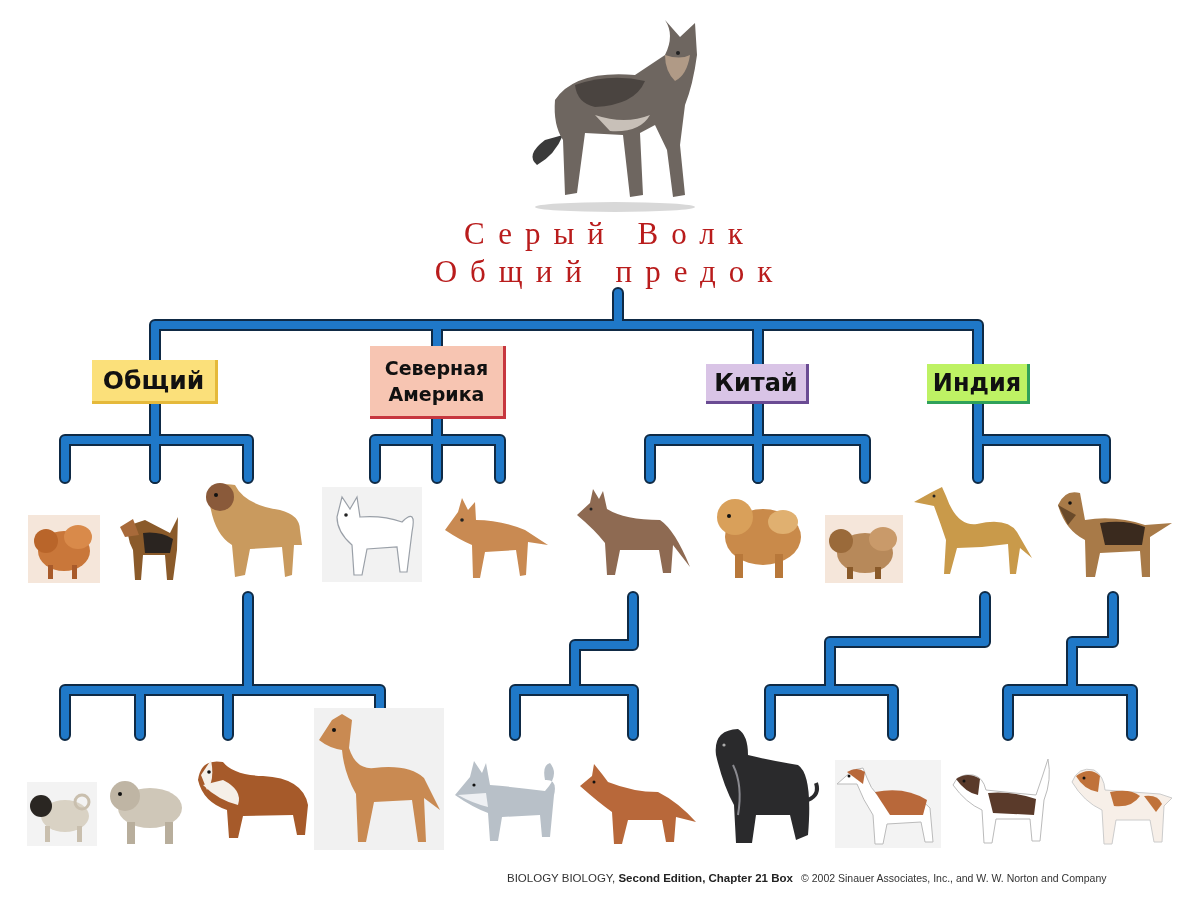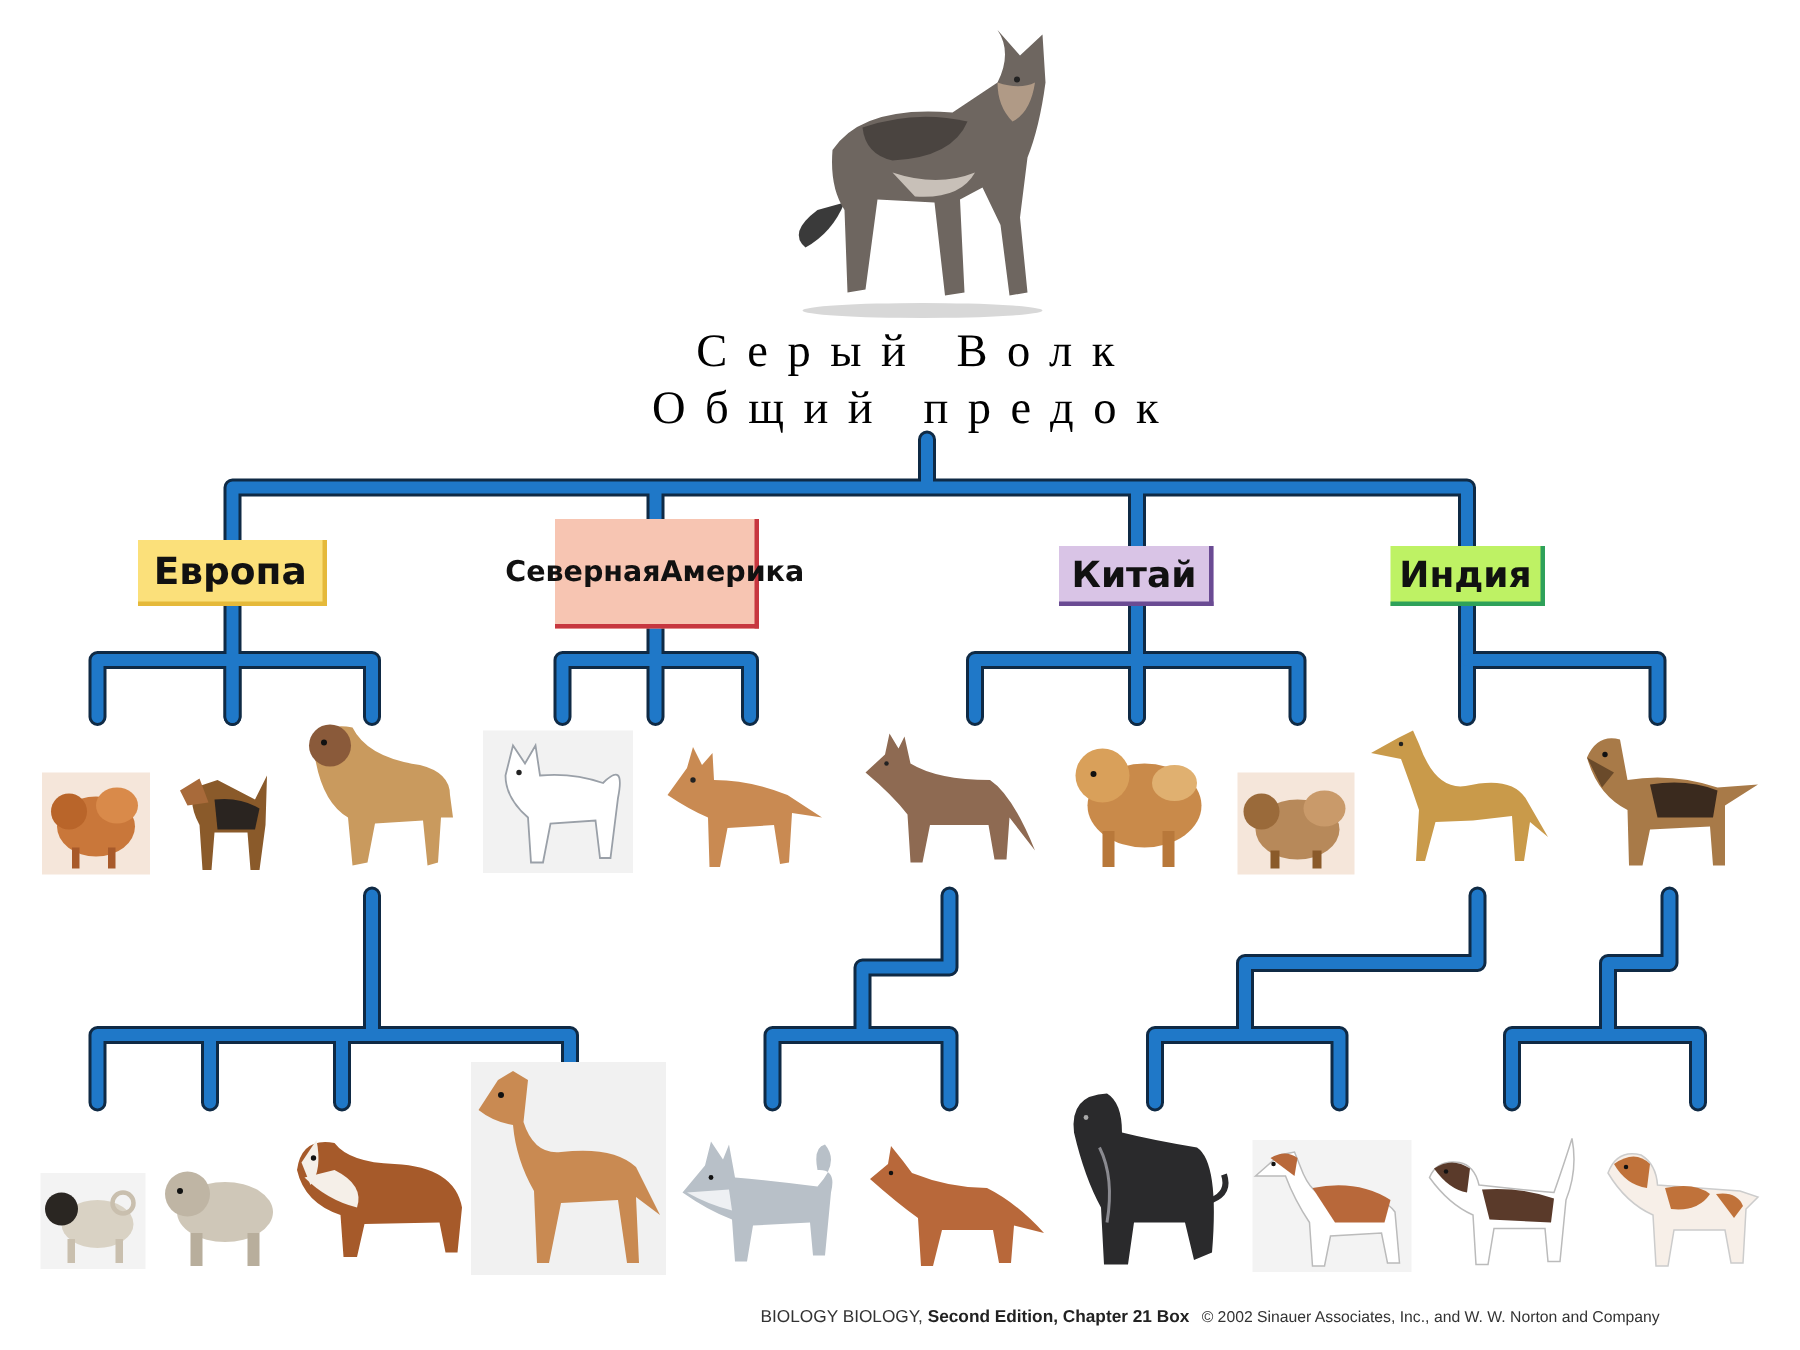--- a/index.html
+++ b/index.html
@@ -1,23 +1,23 @@
 <!DOCTYPE html>
 <html><head>
 <meta charset="utf-8">
 <style>
   html, body { margin: 0; padding: 0; background: #ffffff; }
   body { width: 1200px; height: 900px; position: relative; overflow: hidden; font-family: "DejaVu Sans", sans-serif; }
   .tree-svg { position: absolute; left: 0; top: 0; width: 1200px; height: 900px; }
-  .root-title { position: absolute; left: 380px; width: 460px; text-align: center; font-family: "Liberation Serif", "DejaVu Serif", serif; font-size: 31px; letter-spacing: 13px; color: #000000; line-height: 38px; }
+  .root-title { position: absolute; left: 380px; width: 460px; text-align: center; font-family: "Liberation Serif", "DejaVu Serif", serif; font-size: 31px; letter-spacing: 13px; color: #b91c1c; line-height: 38px; }
   .root-title.l1 { top: 215px; }
   .root-title.l2 { top: 253px; font-family: Liberation Serif, serif; }
   .region-label { position: absolute; font-family: "DejaVu Sans", sans-serif; font-weight: bold; color: #111; display: flex; align-items: center; justify-content: center; text-align: center; box-sizing: border-box; }
   .region-europe { left: 92px; top: 360px; width: 126px; height: 44px; background: #fbe07a; border-bottom: 3px solid #e5b93a; border-right: 3px solid #e5b93a; font-size: 25px; }
-  .region-na { left: 370px; top: 346px; width: 136px; height: 73px; background: #f7c5b2; border-bottom: 3px solid #c7373f; border-right: 3px solid #c7373f; font-size: 19px; line-height: 26px; }
+  .region-na { left: 370px; top: 346px; width: 136px; height: 73px; background: #f7c5b2; border-bottom: 3px solid #c7373f; border-right: 3px solid #c7373f; font-size: 19px; line-height: 26px; flex-direction: column; }
   .region-china { left: 706px; top: 364px; width: 103px; height: 40px; background: #d9c4e6; border-bottom: 3px solid #6a4b93; border-right: 3px solid #6a4b93; font-size: 24px; text-align: center; }
   .region-india { left: 927px; top: 364px; width: 103px; height: 40px; background: #bef264; border-bottom: 3px solid #2fa15a; border-right: 3px solid #2fa15a; font-size: 24px; }
   .dog { position: absolute; }
   .dog svg { width: 100%; height: 100%; display: block; }
   .credit { position: absolute; left: 507px; top: 872px; font-family: "Liberation Sans", sans-serif; font-size: 11.5px; color: #333; white-space: nowrap; }
   .credit b { font-weight: bold; color: #222; }
   .credit .small { font-size: 10.5px; margin-left: 5px; }
 </style>
 </head>
 <body>
@@ -60,21 +60,21 @@
     <path d="M150 40 Q165 45 175 40 Q172 60 160 66 Q150 56 150 40 Z" fill="#b09a86"></path>
     <circle cx="163" cy="38" r="2" fill="#222"></circle>
     <path d="M80 100 Q110 110 135 100 Q125 118 95 116 Z" fill="#c8c0b8"></path>
   </svg>
 </div>
 
 <div class="root-title l1">Серый Волк</div>
 <div class="root-title l2">Общий предок</div>
 
 <div class="region-label region-europe">
-  <span>Европа</span>
+  <span>Общий</span>
 </div>
 <div class="region-label region-na">
   <span>Северная</span>
   <span>Америка</span>
 </div>
 <div class="region-label region-china">
   <span>Китай</span>
 </div>
 <div class="region-label region-india">
   <span>Индия</span>

